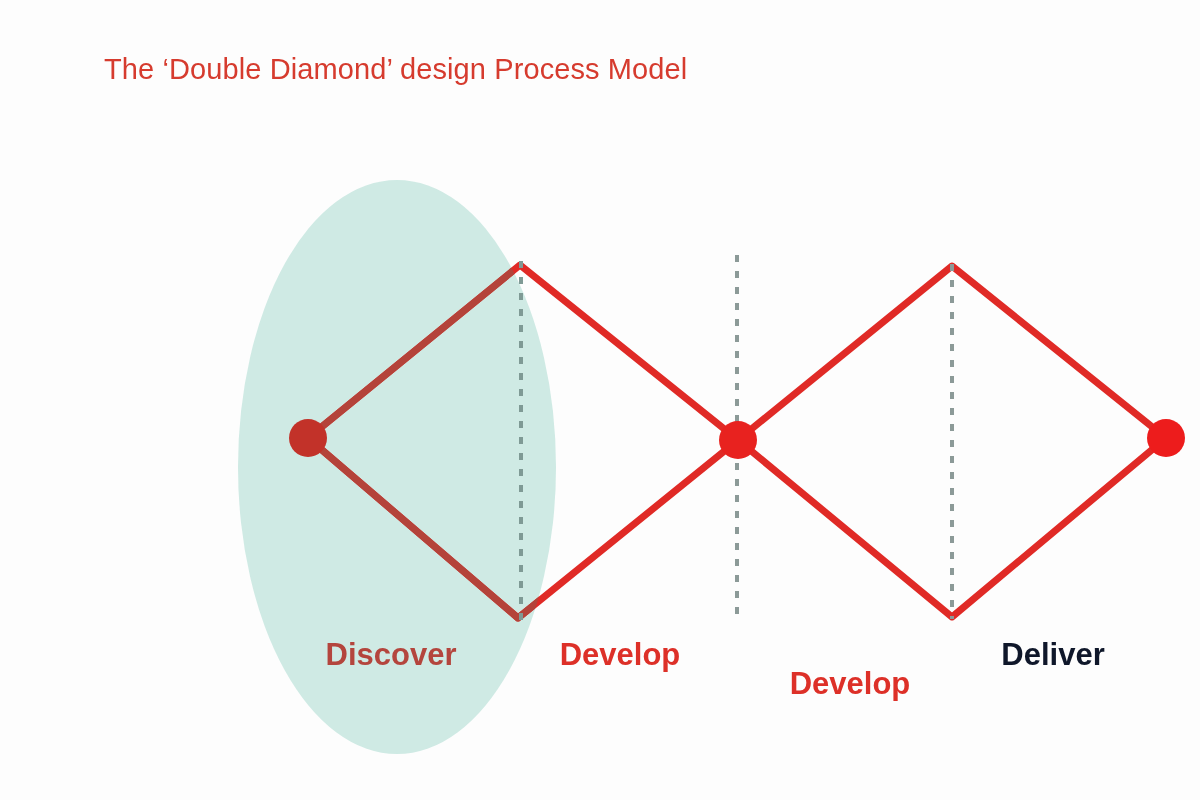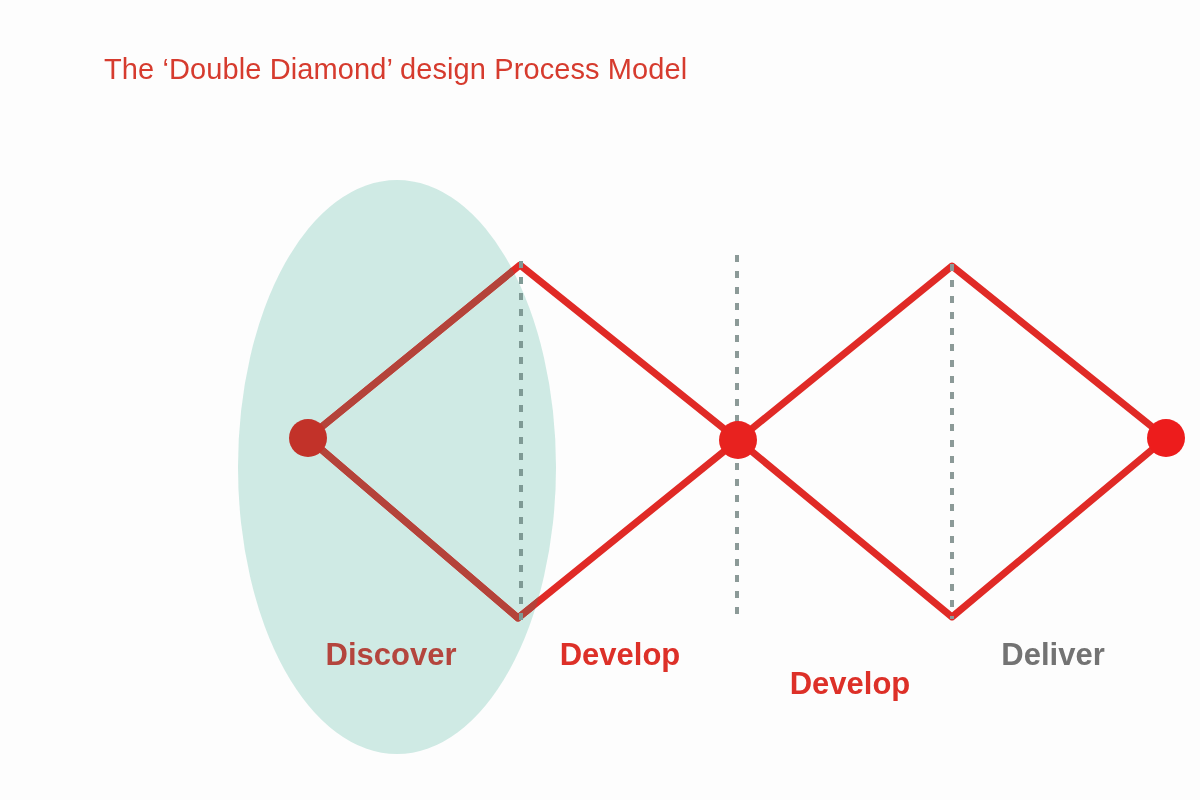--- a/index.html
+++ b/index.html
@@ -99,16 +99,16 @@
       <circle id="node-1" cx="738" cy="440" r="19" fill="#e8221f"></circle>
       <circle id="node-2" cx="1166" cy="438" r="19" fill="#ed1c1c"></circle>
     </g>
 
   </svg>
 
   <div id="phase-label-layer">
     <div class="phase-label" style="left: 391px; top: 637px; color: rgb(180, 69, 61);">Discover</div>
     <div class="phase-label" style="left: 620px; top: 637px; color: rgb(221, 48, 40);">Develop</div>
     <div class="phase-label" style="left: 850px; top: 637px; color: rgb(221, 48, 40); margin-top: 29px;">Develop</div>
-    <div class="phase-label" style="left: 1053px; top: 637px; color: #737373;">Deliver</div>
+    <div class="phase-label" style="left: 1053px; top: 637px; color: #0f172a;">Deliver</div>
   </div>
 
 </div>
 
 </body></html>

